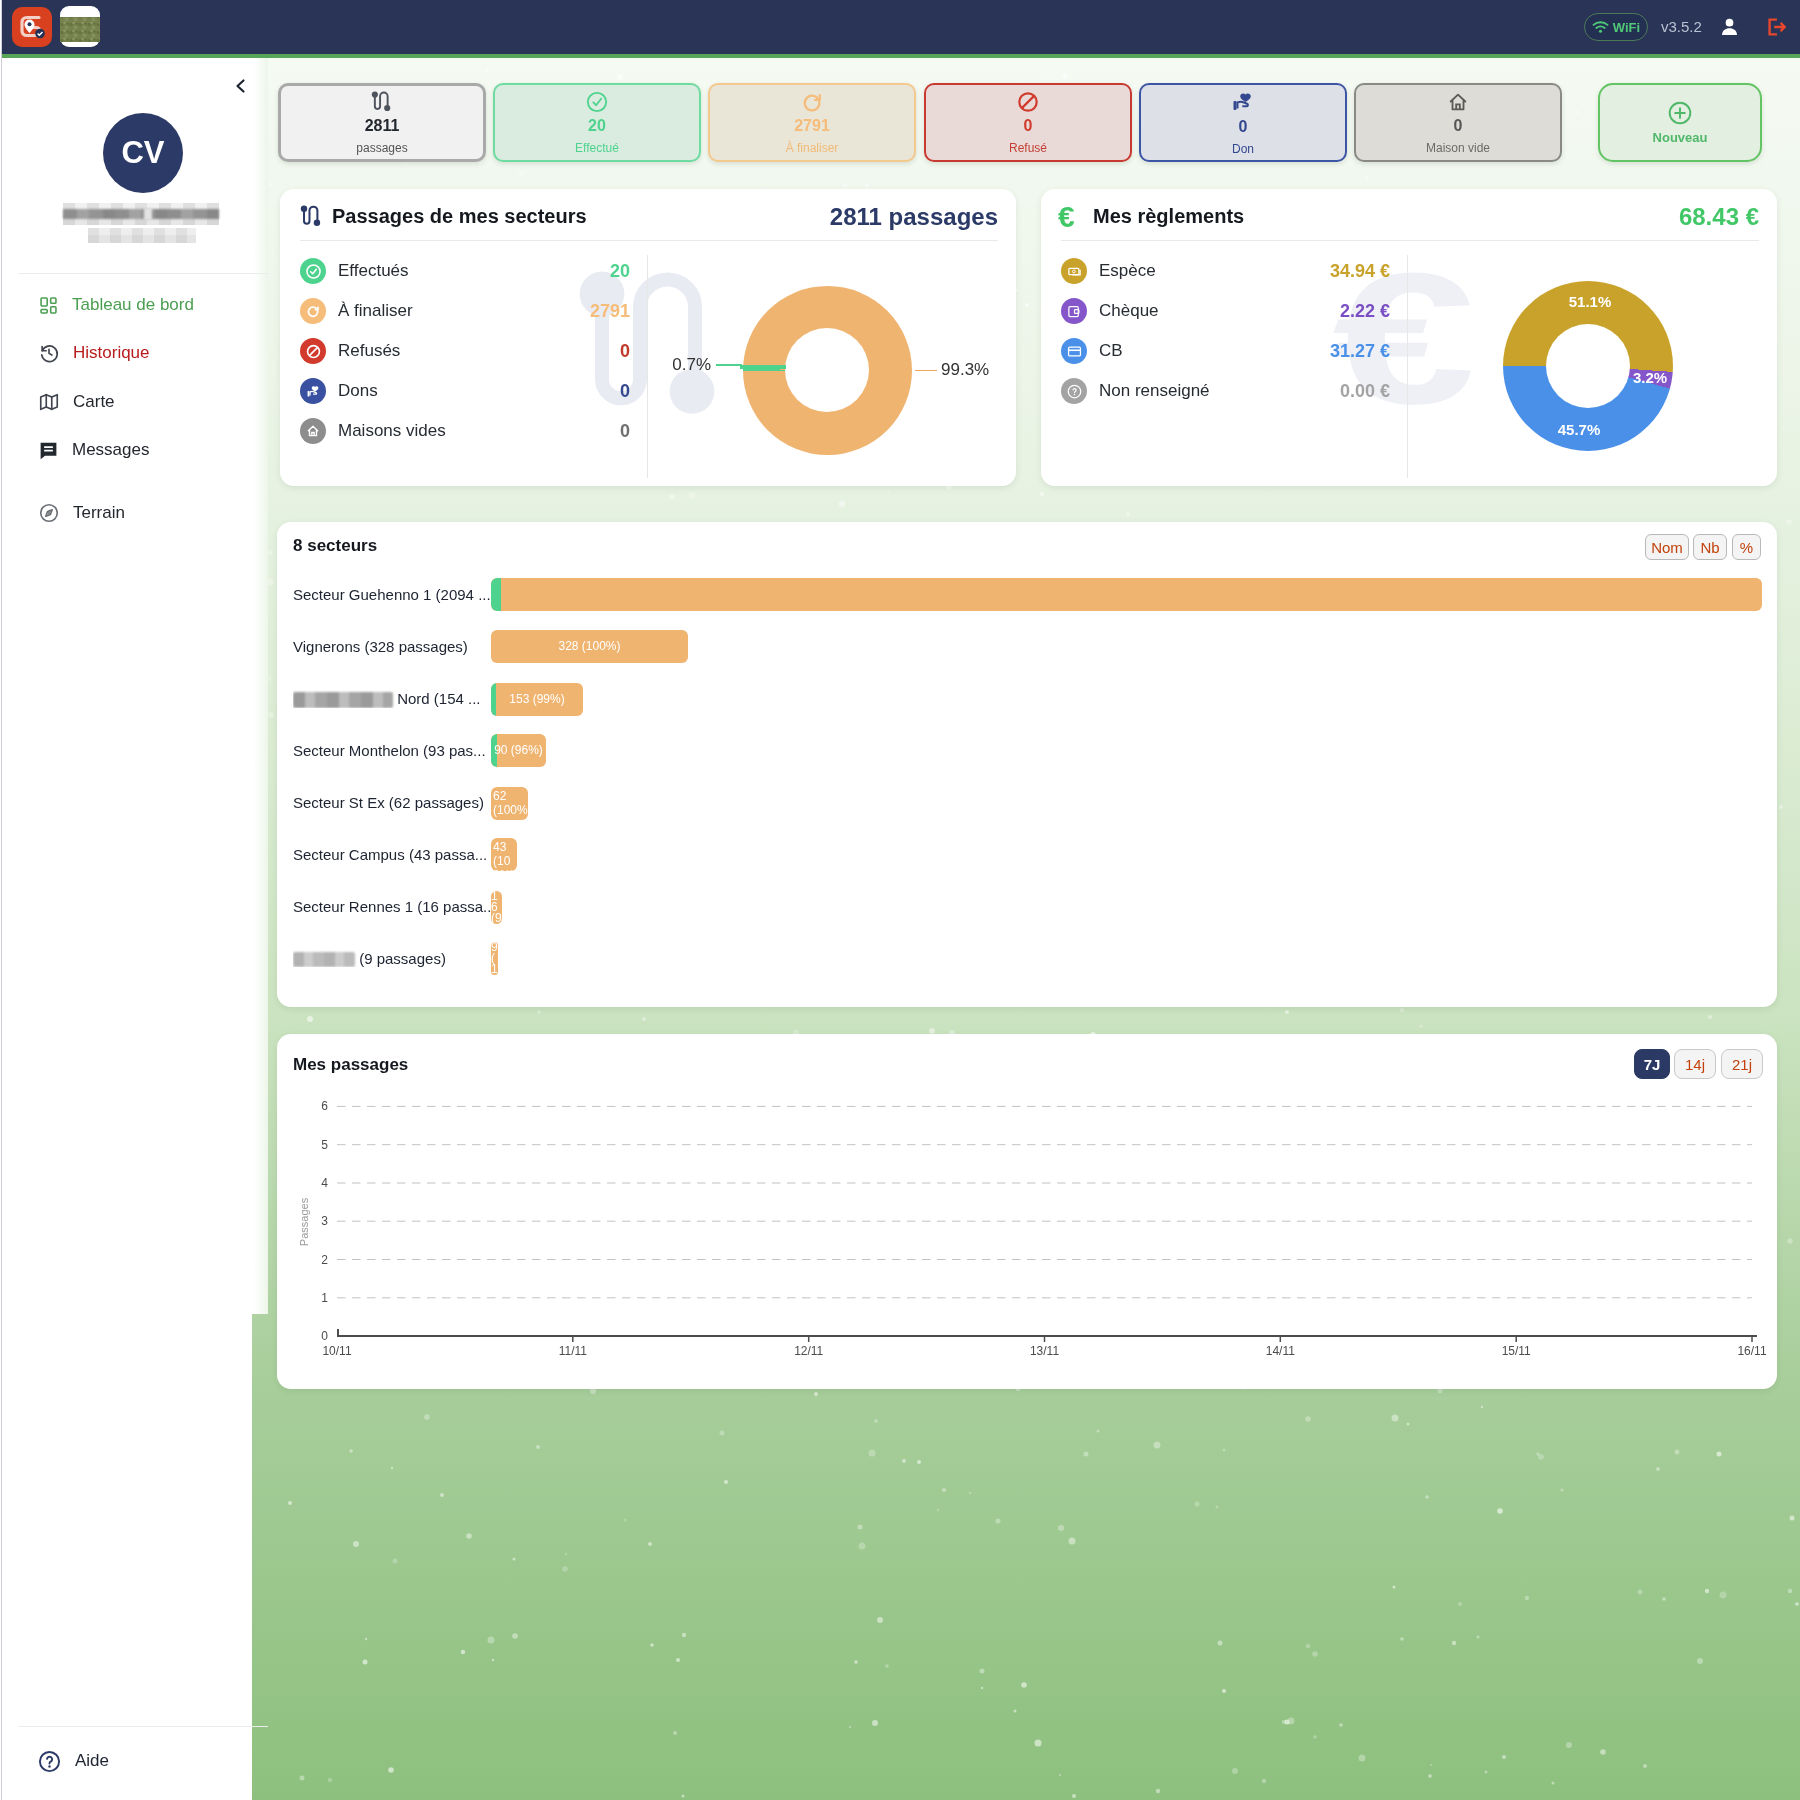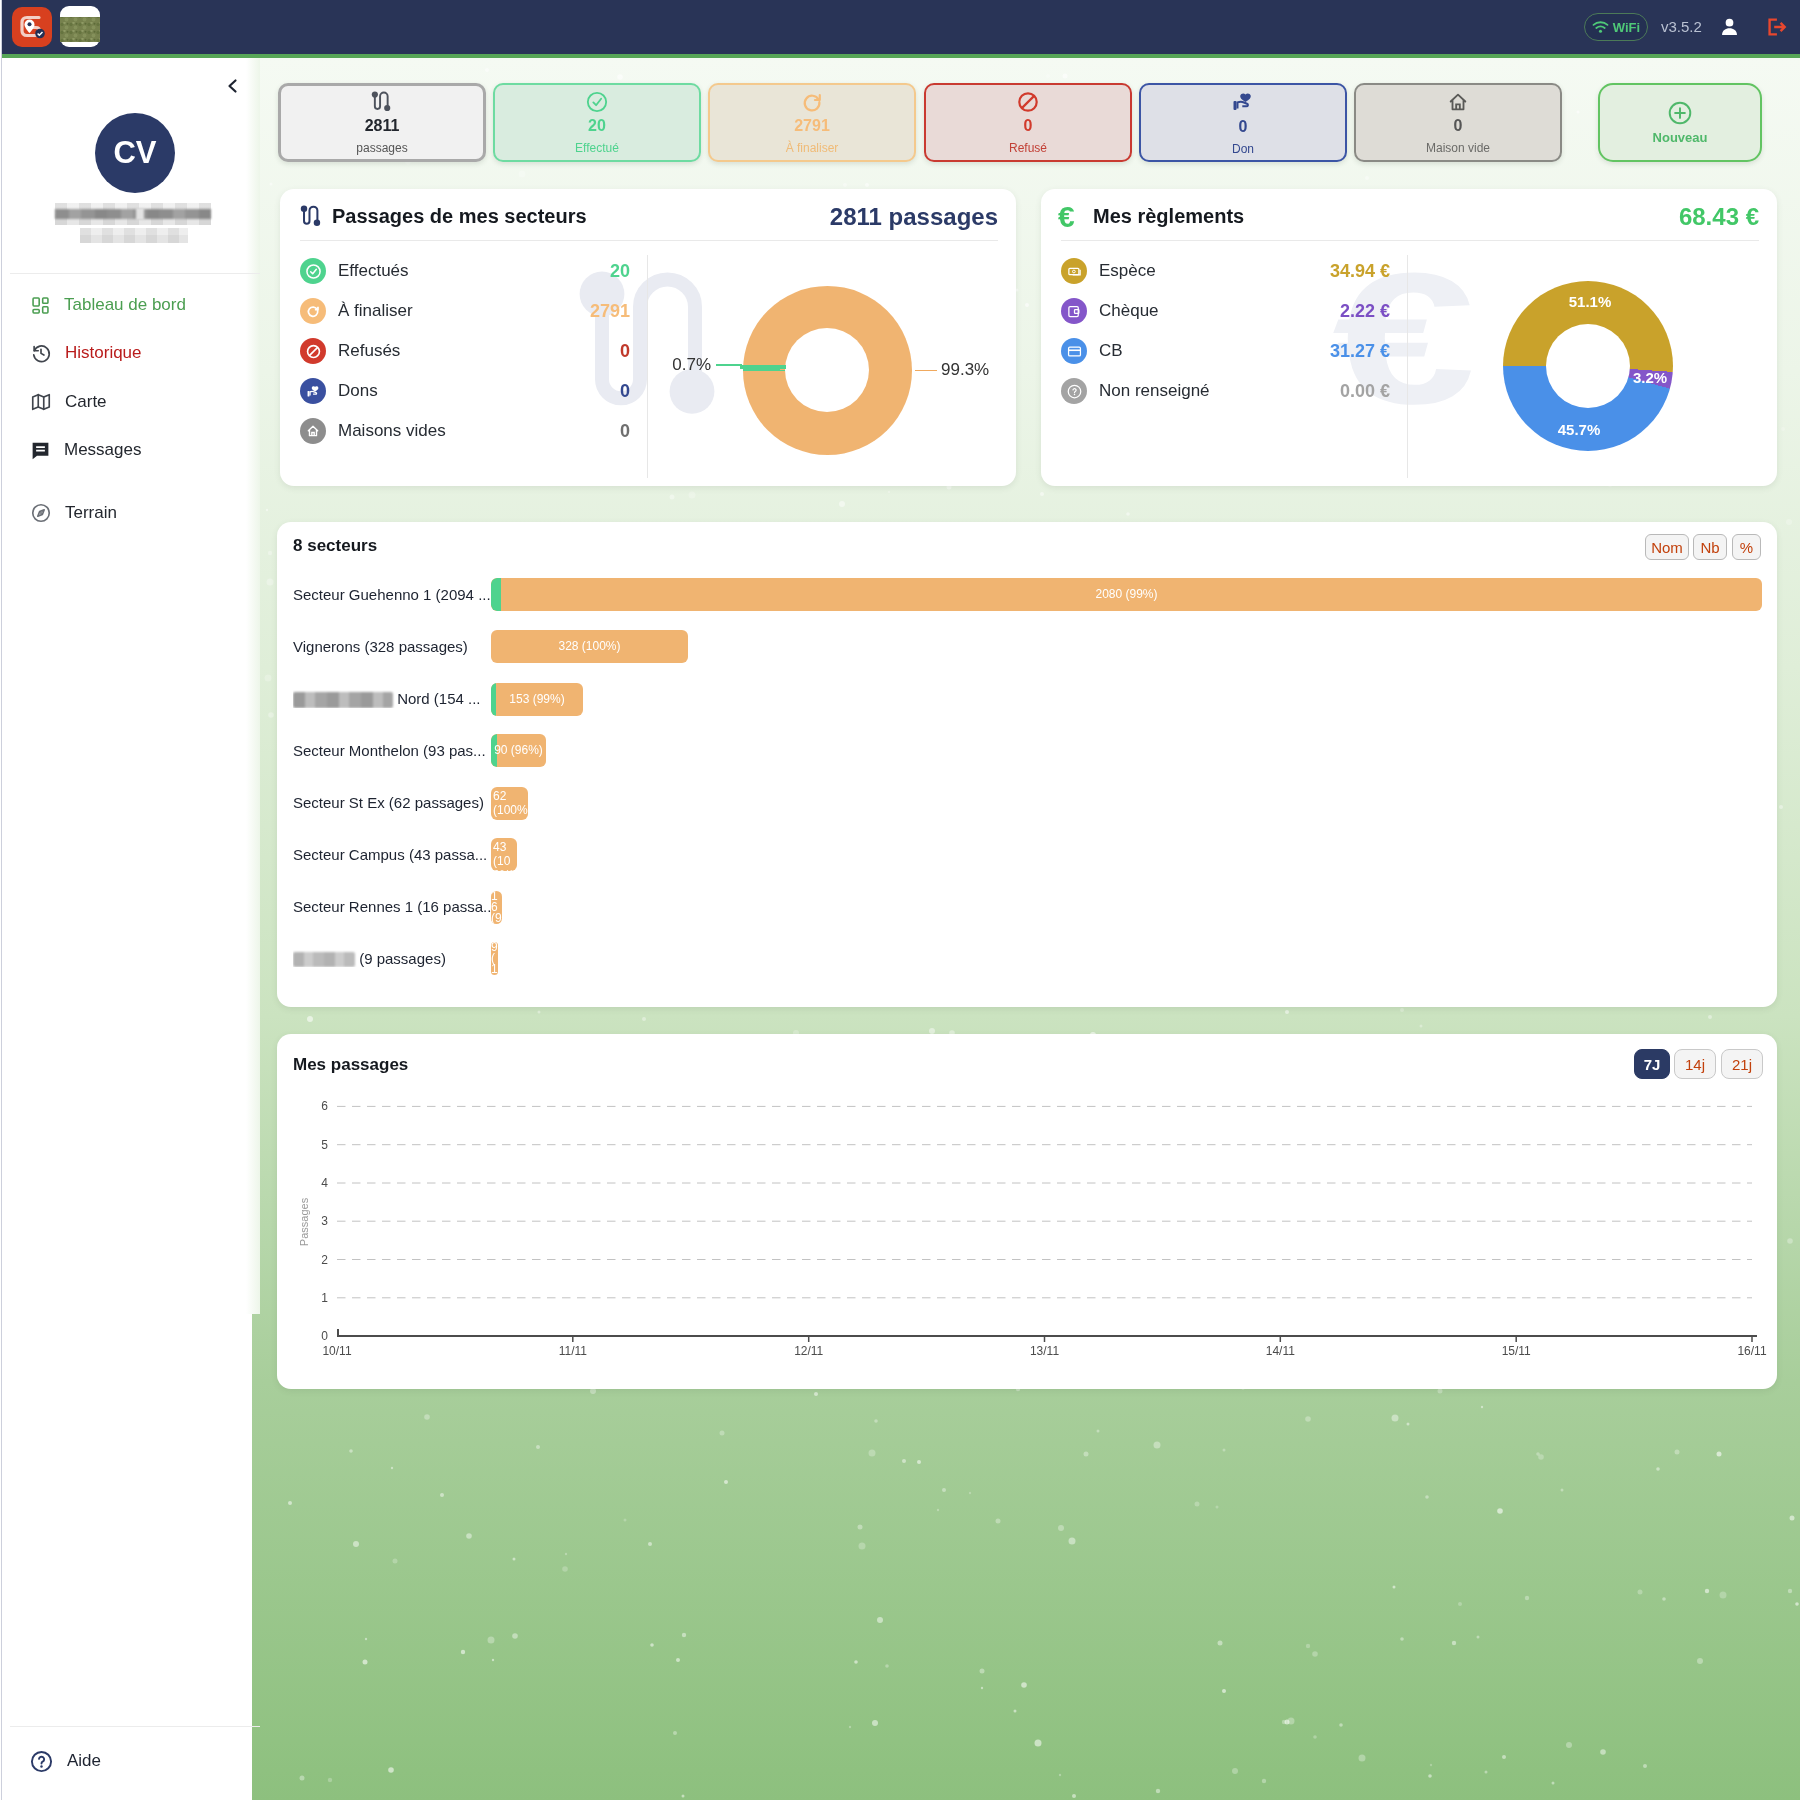--- a/index.html
+++ b/index.html
@@ -10,21 +10,21 @@
 
   
   #leftstrip { position:absolute; left:0; top:0; width:2px; height:1800px;
     background:linear-gradient(90deg,#ffffff 0 1px,#cdd0dc 1px 2px); z-index:30; }
 
   
   #topbar { position:absolute; left:2px; top:0; width:1798px; height:54px; background:#293457; z-index:20; }
   #greenline { position:absolute; left:2px; top:54px; width:1798px; height:4px; background:#57a657; z-index:20; }
 
   
-  #sidebar { position:absolute; left:10px; top:58px; width:250px; height:1256px; background:#fff; z-index:10; }
+  #sidebar { position:absolute; left:18px; top:58px; width:250px; height:1256px; background:#fff; z-index:10; }
   #sidebar .edgefade { position:absolute; right:0; top:0; width:14px; height:100%;
      background:linear-gradient(90deg, rgba(255,255,255,0), rgba(222,238,215,0.55)); }
 
   
   #content { position:absolute; left:252px; top:58px; width:1548px; height:1742px;
      background:linear-gradient(180deg,#f5faf3 0%,#ecf5e8 18%,#dfeed8 35%,#cbe3c0 55%,#a8ce9b 76%,#8dc07e 100%);
      overflow:hidden; z-index:5; }
 
   .card { position:absolute; background:#fff; border-radius:14px; box-shadow:0 2px 6px rgba(60,80,60,0.10); }
 
@@ -805,21 +805,20 @@
 <div class="abs" style="left:1372px;top:311px;width:52px;text-align:center;font-size:15px;font-weight:bold;color:#fff;">3.2%</div>
 <div class="abs" style="left:1299px;top:363px;width:56px;text-align:center;font-size:15px;font-weight:bold;color:#fff;">45.7%</div>
 <div class="card" style="left:25px;top:464px;width:1500px;height:485px;"></div>
 <div class="abs" style="left:41px;top:478px;font-size:17px;font-weight:bold;color:#15191f;">8 secteurs</div>
 <div class="btn" style="left:1393px;top:476px;width:44px;height:26px;">Nom</div>
 <div class="btn" style="left:1441px;top:476px;width:34px;height:26px;">Nb</div>
 <div class="btn" style="left:1480px;top:476px;width:29px;height:26px;">%</div>
 <div class="barlbl" style="left:41px;top:527.5px;width:200px;">Secteur Guehenno 1 (2094 ...</div>
 <div class="bar" style="left:239px;top:520.0px;width:1271px;">
           <div class="abs" style="left:0;top:0;width:10px;height:33px;background:#4ed38e;border-radius:6px 0 0 6px;"></div>
-          <div class="txt">2080 (99%)</div>
         </div>
 <div class="barlbl" style="left:41px;top:579.8px;width:200px;">Vignerons (328 passages)</div>
 <div class="bar" style="left:239px;top:572.3px;width:197px;">
           <div class="txt">328 (100%)</div>
         </div>
 <div class="barlbl" style="left:41px;top:632.2px;width:200px;"><span class="blur1" style="width:100px;height:16px;background-image:repeating-linear-gradient(90deg,#9a9a9a 0 12px,#bdbdbd 12px 22px,#a5a5a5 22px 34px),repeating-linear-gradient(0deg,rgba(255,255,255,0.25) 0 5px,rgba(0,0,0,0.05) 5px 11px);filter:blur(1px);"></span> Nord (154 ...</div>
 <div class="bar" style="left:239px;top:624.7px;width:92px;">
           <div class="abs" style="left:0;top:0;width:5px;height:33px;background:#4ed38e;border-radius:6px 0 0 6px;"></div>
           <div class="txt">153 (99%)</div>
         </div>

